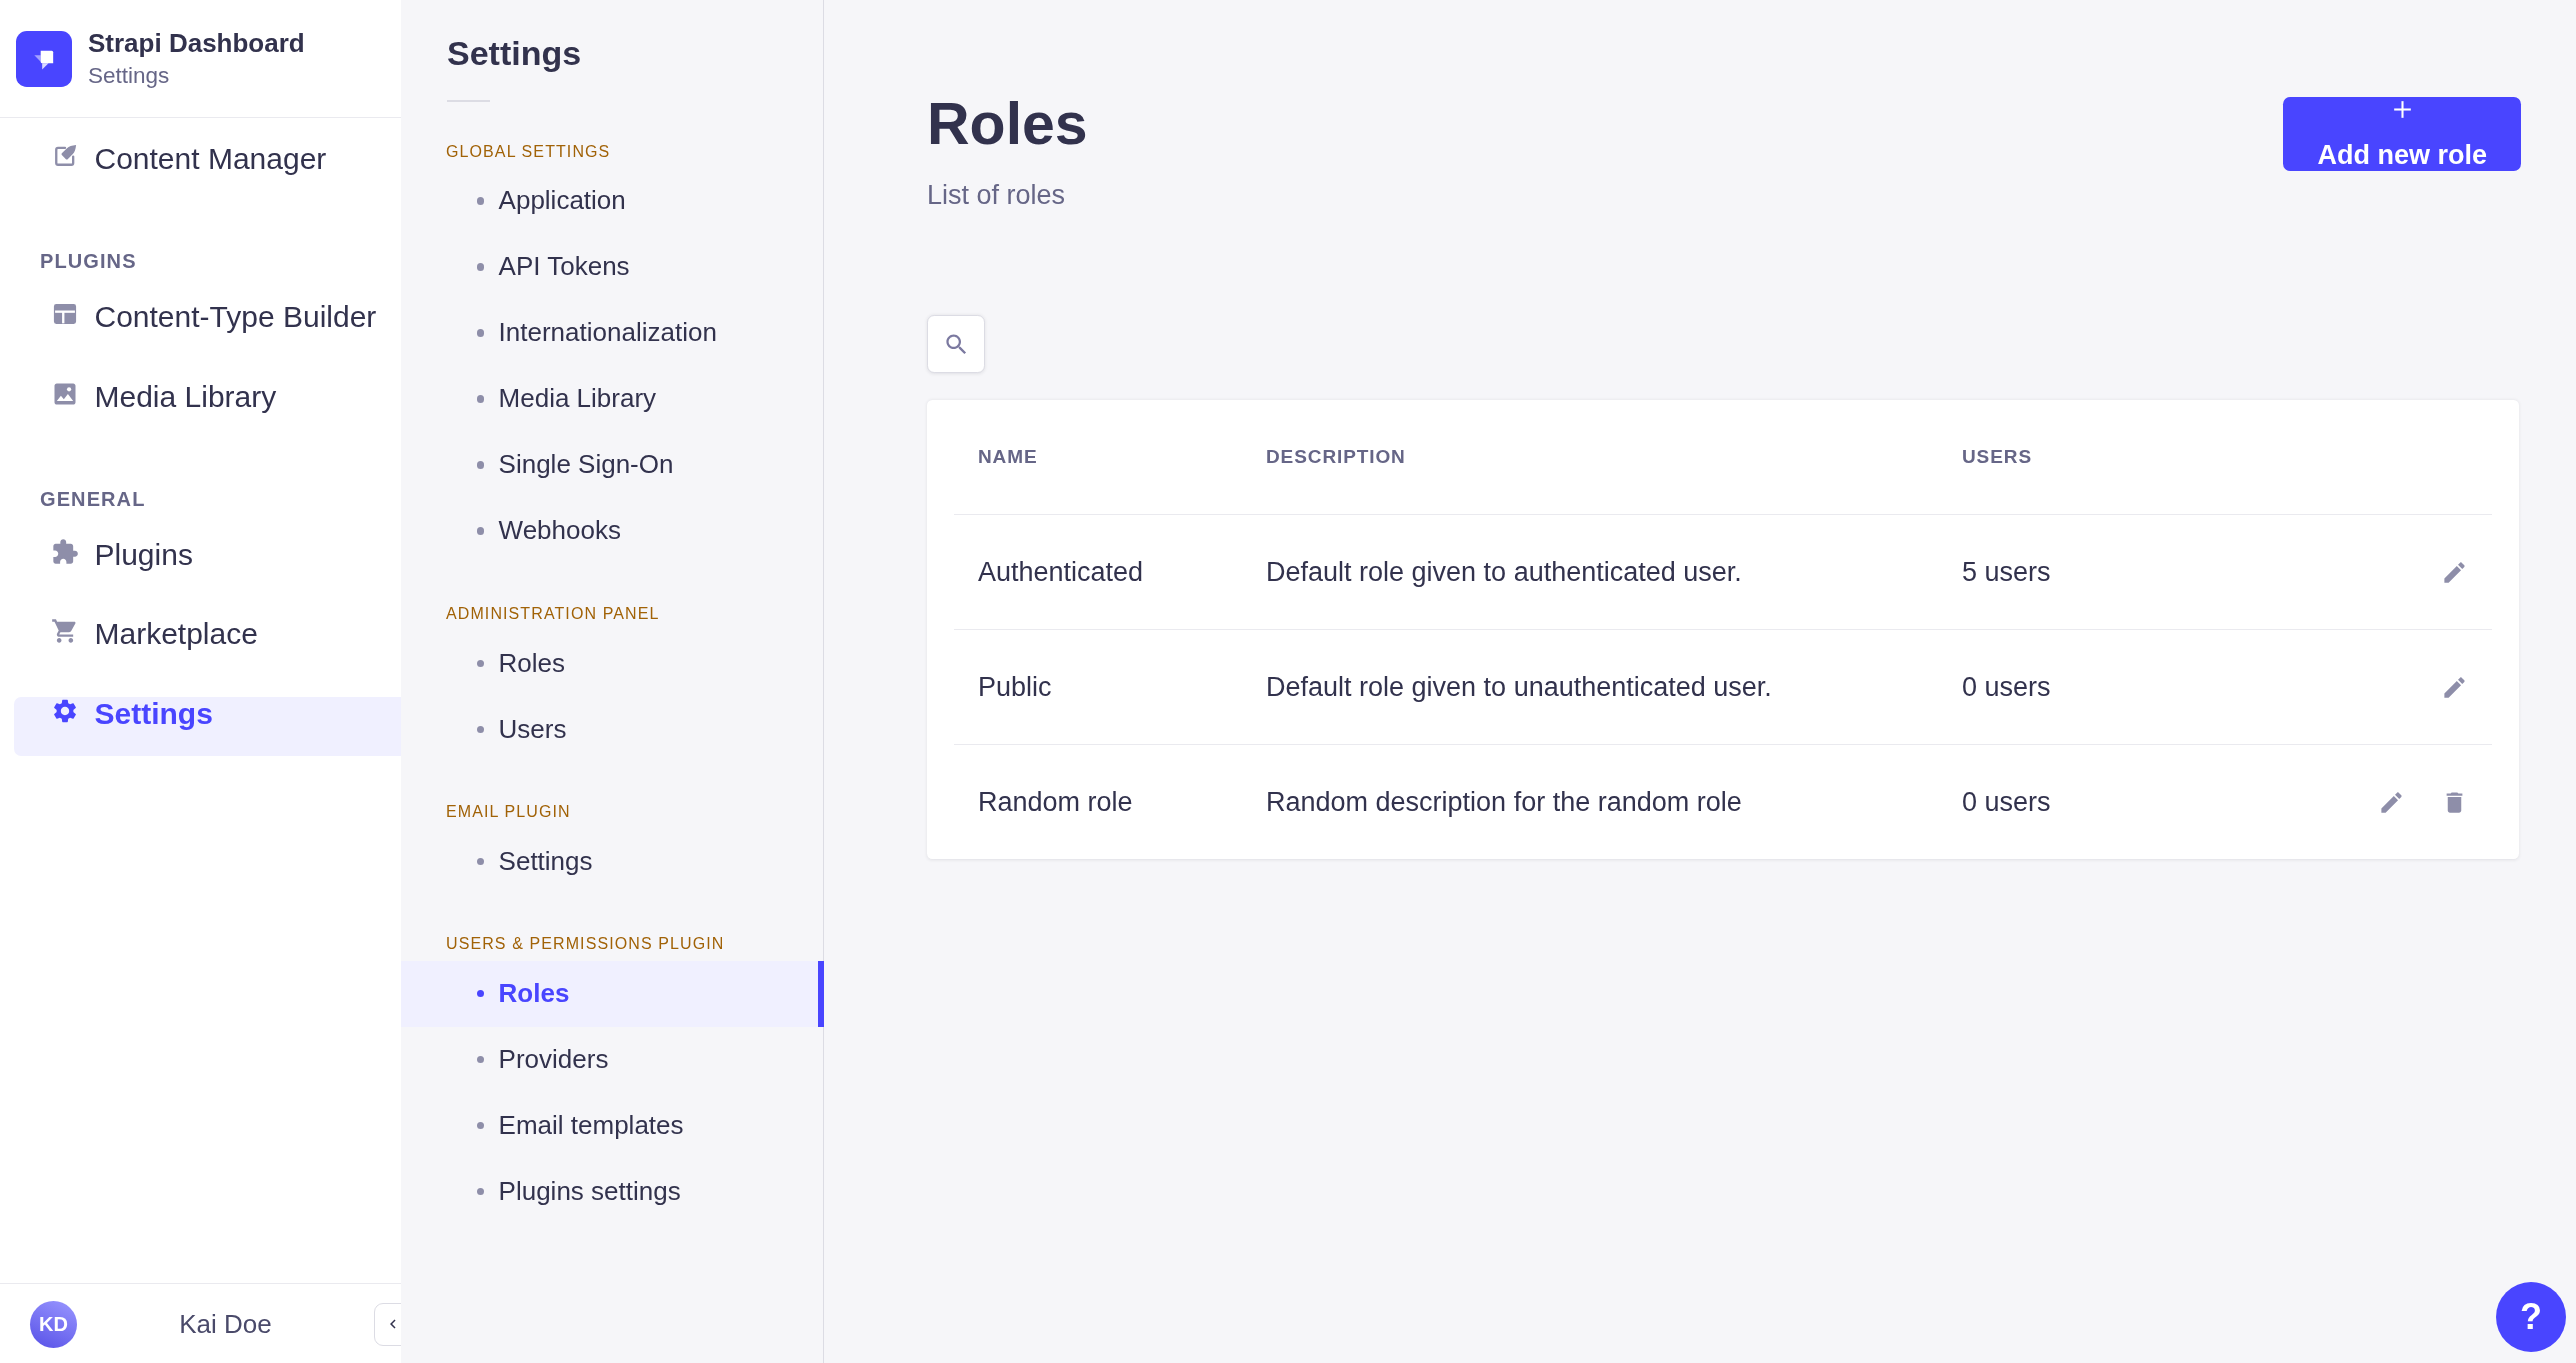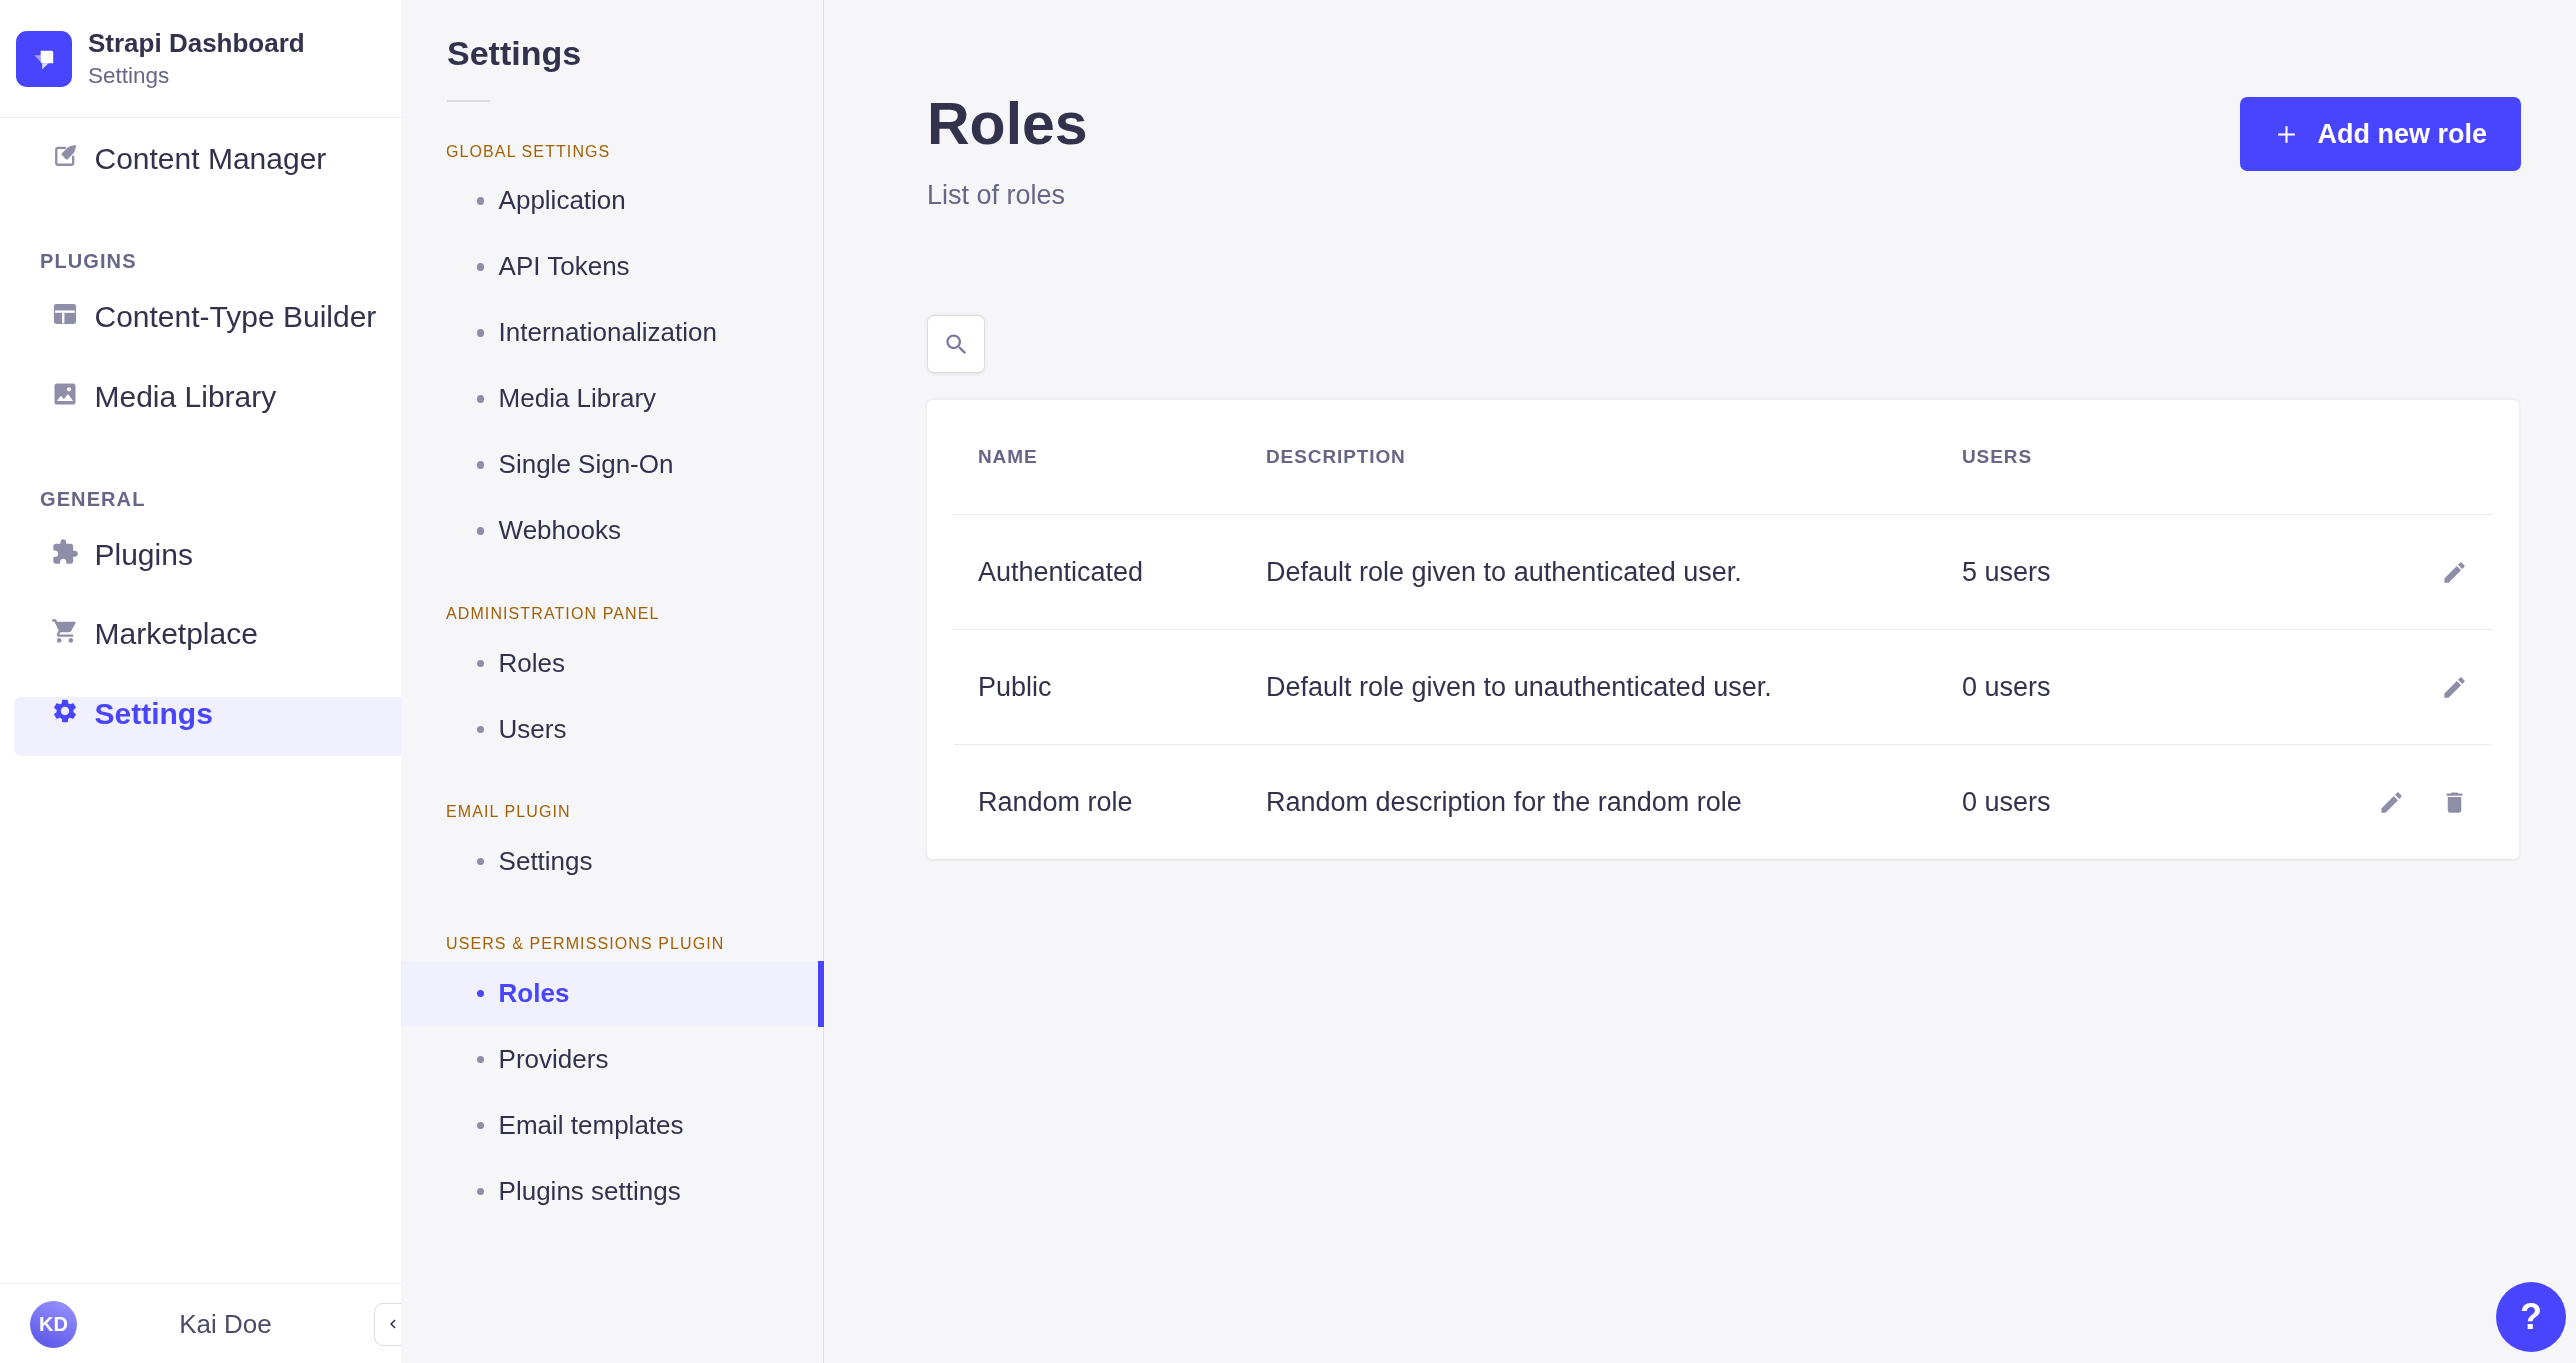--- a/index.html
+++ b/index.html
@@ -88,21 +88,21 @@
   }
 
   
   .content { position: absolute; left: 824px; top: 0; bottom: 0; right: 0; }
   .page-title { position: absolute; left: 103px; top: 90px; font-size: 59px; font-weight: bold; color: #32324d; }
   .page-subtitle { position: absolute; left: 103px; top: 180px; font-size: 27px; color: #666687; }
   .add-btn {
     position: absolute; right: 55px; top: 97px; height: 74px; padding: 0 34px;
     background: #4945ff; border: none; border-radius: 7.2px;
     color: #ffffff; font-size: 27px; font-weight: bold; font-family: inherit;
-    display: flex; align-items: center; gap: 18px; cursor: pointer;
+    display: flex; align-items: center; gap: 18px; cursor: pointer; flex-direction: column;
   }
   .plus-icon { width: 25px; height: 25px; }
   .search-btn {
     position: absolute; left: 103px; top: 315px; width: 58px; height: 58px;
     background: #ffffff; border: 0.9px solid #dcdce4; border-radius: 7.2px;
     box-shadow: 0 0.9px 3.6px rgba(33,33,52,0.1);
     display: flex; align-items: center; justify-content: center;
     color: #7b79a0; cursor: pointer;
   }
   .search-btn .si { width: 27px; height: 27px; }

